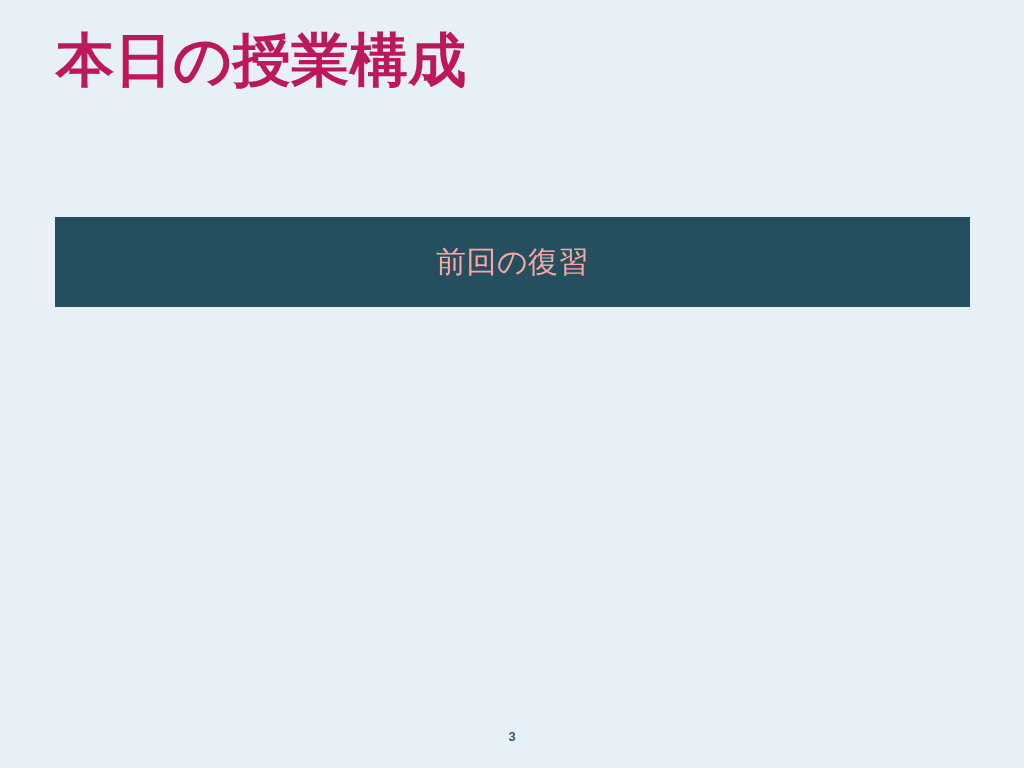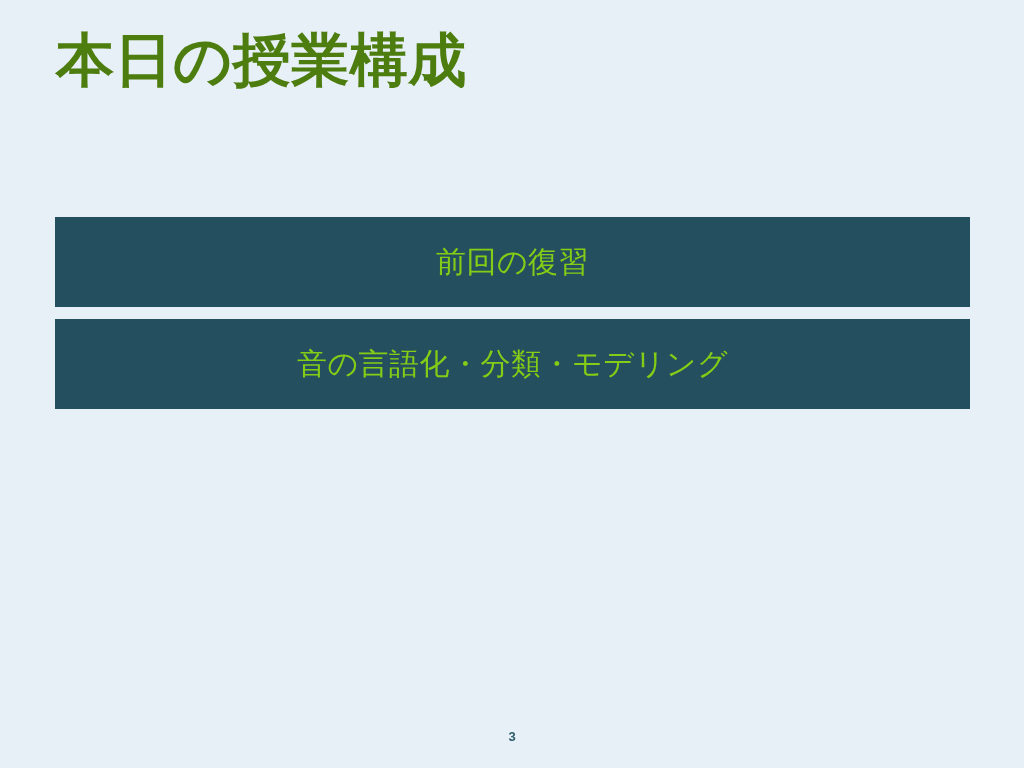--- a/index.html
+++ b/index.html
@@ -26,21 +26,21 @@
 
   
   .slide-title {
     position: absolute;
     left: 56px;
     top: 27px;
     font-size: 58px;
     font-weight: bold;
     letter-spacing: 0.5px;
     line-height: 1.15;
-    color: #4d7c0f;
+    color: #be185d;
     white-space: nowrap;
   }
 
   
   .agenda {
     position: absolute;
     left: 55px;
     top: 217px;
     width: 915px;
     display: flex;
@@ -50,21 +50,21 @@
 
   .agenda-item {
     height: 90px;
     background: #234f5e;
     display: flex;
     align-items: center;
     justify-content: center;
   }
 
   .agenda-item-label {
-    color: #84cc16;
+    color: #fca5a5;
     font-size: 30px;
     font-weight: normal;
     line-height: 1.2;
     letter-spacing: 0.5px;
     text-align: left;
     white-space: nowrap;
   }
 
   
   .page-number {
@@ -86,21 +86,18 @@
   <h1 class="slide-title">本日の授業構成</h1>
 
   <div class="agenda">
 
     <div class="agenda-item">
       <span class="agenda-item-label">前回の復習</span>
     </div>
 
 
 
-    <div class="agenda-item">
-      <span class="agenda-item-label">音の言語化・分類・モデリング</span>
-    </div>
 
   </div>
 
   <div class="page-number">3</div>
 
 </div>
 
 </body></html>

